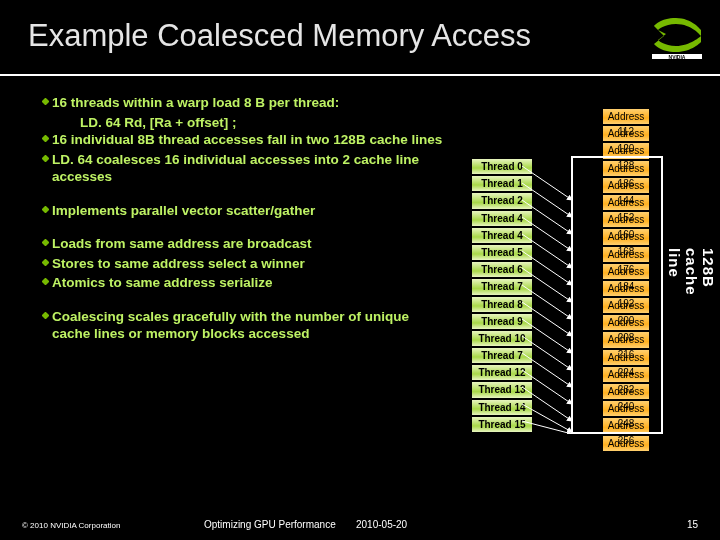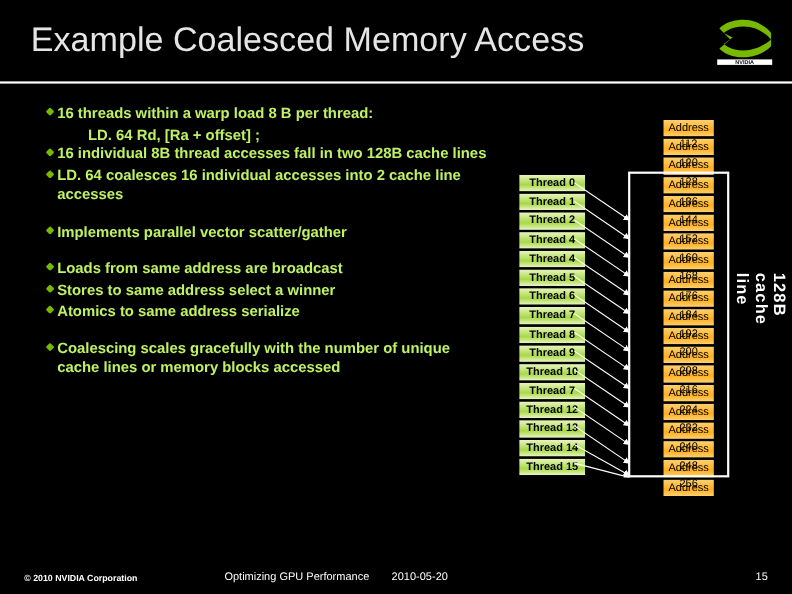--- a/index.html
+++ b/index.html
@@ -121,21 +121,21 @@
     height: 276px;
   }
   .footer {
     position: absolute;
     bottom: 10px;
     left: 0;
     width: 100%;
     color: #fff;
     font-size: 10px;
   }
-  .f-left { position: absolute; left: 22px; bottom: 0; font-size: 8px; font-weight: bold; }
+  .f-left { position: absolute; left: 22px; bottom: 0; font-size: 8px; }
   .f-mid { position: absolute; left: 204px; bottom: 0; }
   .f-date { position: absolute; left: 356px; bottom: 0; }
   .f-num { position: absolute; right: 22px; bottom: 0; }
 </style>
 </head>
 <body>
 
 <div class="title">Example Coalesced Memory Access</div>
 
 <div class="logo">

